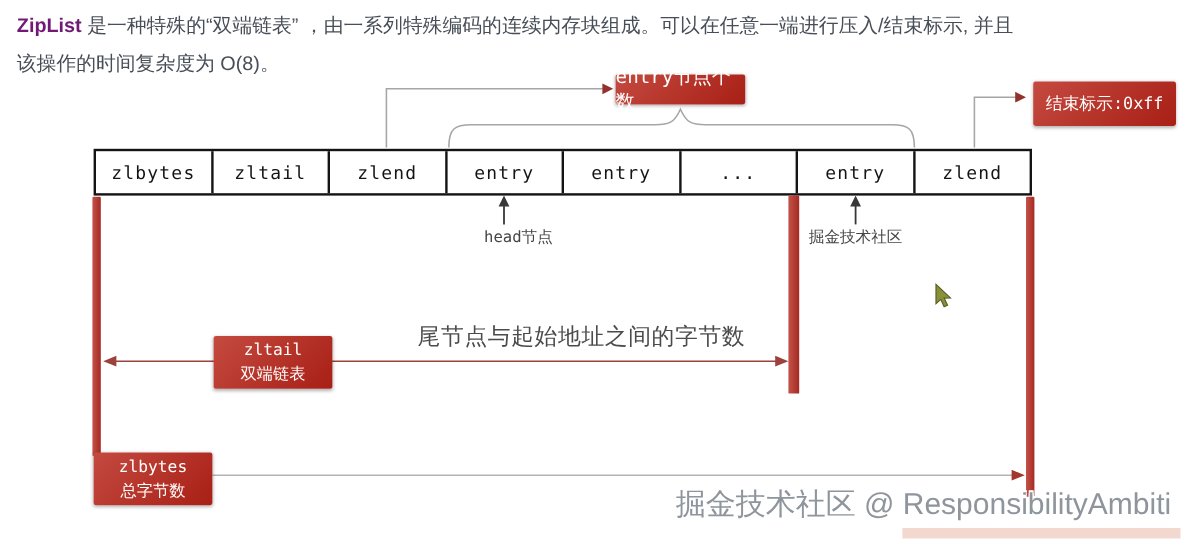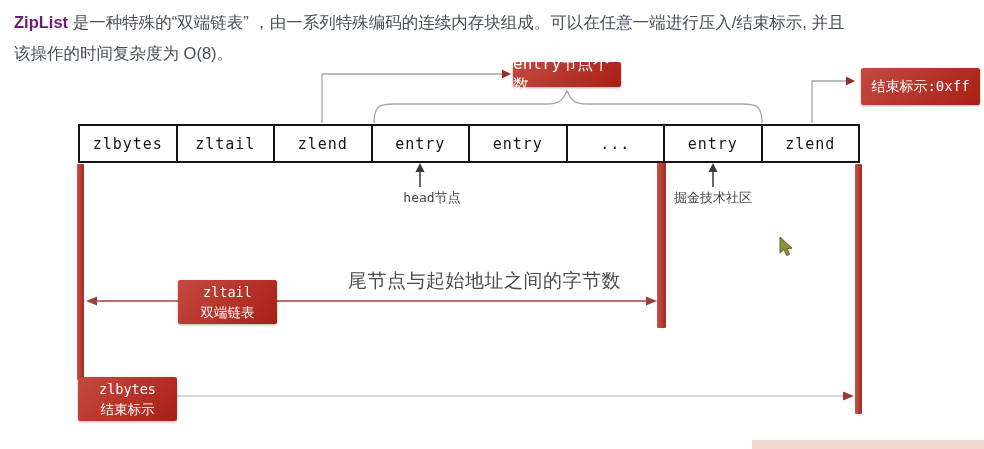--- a/index.html
+++ b/index.html
@@ -124,28 +124,29 @@
   </div>
   <div class="redbox box-end-marker">
     <span>结束标示:0xff</span>
   </div>
   <div class="redbox box-zltail">
     <span>zltail</span>
     <span>双端链表</span>
   </div>
   <div class="redbox box-zlbytes">
     <span>zlbytes</span>
-    <span>结束标示</span>
+    <span>总字节数</span>
   </div>
 
   <div class="node-caption cap-head">head节点</div>
   <div class="node-caption cap-tail">掘金技术社区</div>
 
   <div class="arrow-caption">尾节点与起始地址之间的字节数</div>
 
+  <div class="watermark">掘金技术社区 @ ResponsibilityAmbiti</div>
 
   <div class="pink-bar"></div>
 
   <svg class="cursor" width="20" height="24" viewBox="0 0 20 24">
     <path d="M4 2 L4 18 L8 14.5 L10.8 20.6 L13.6 19.3 L10.8 13.4 L16 13.2 Z" fill="#8a8f3a" stroke="#5c6024" stroke-width="1"></path>
   </svg>
 
 </div>
 
 </body></html>

